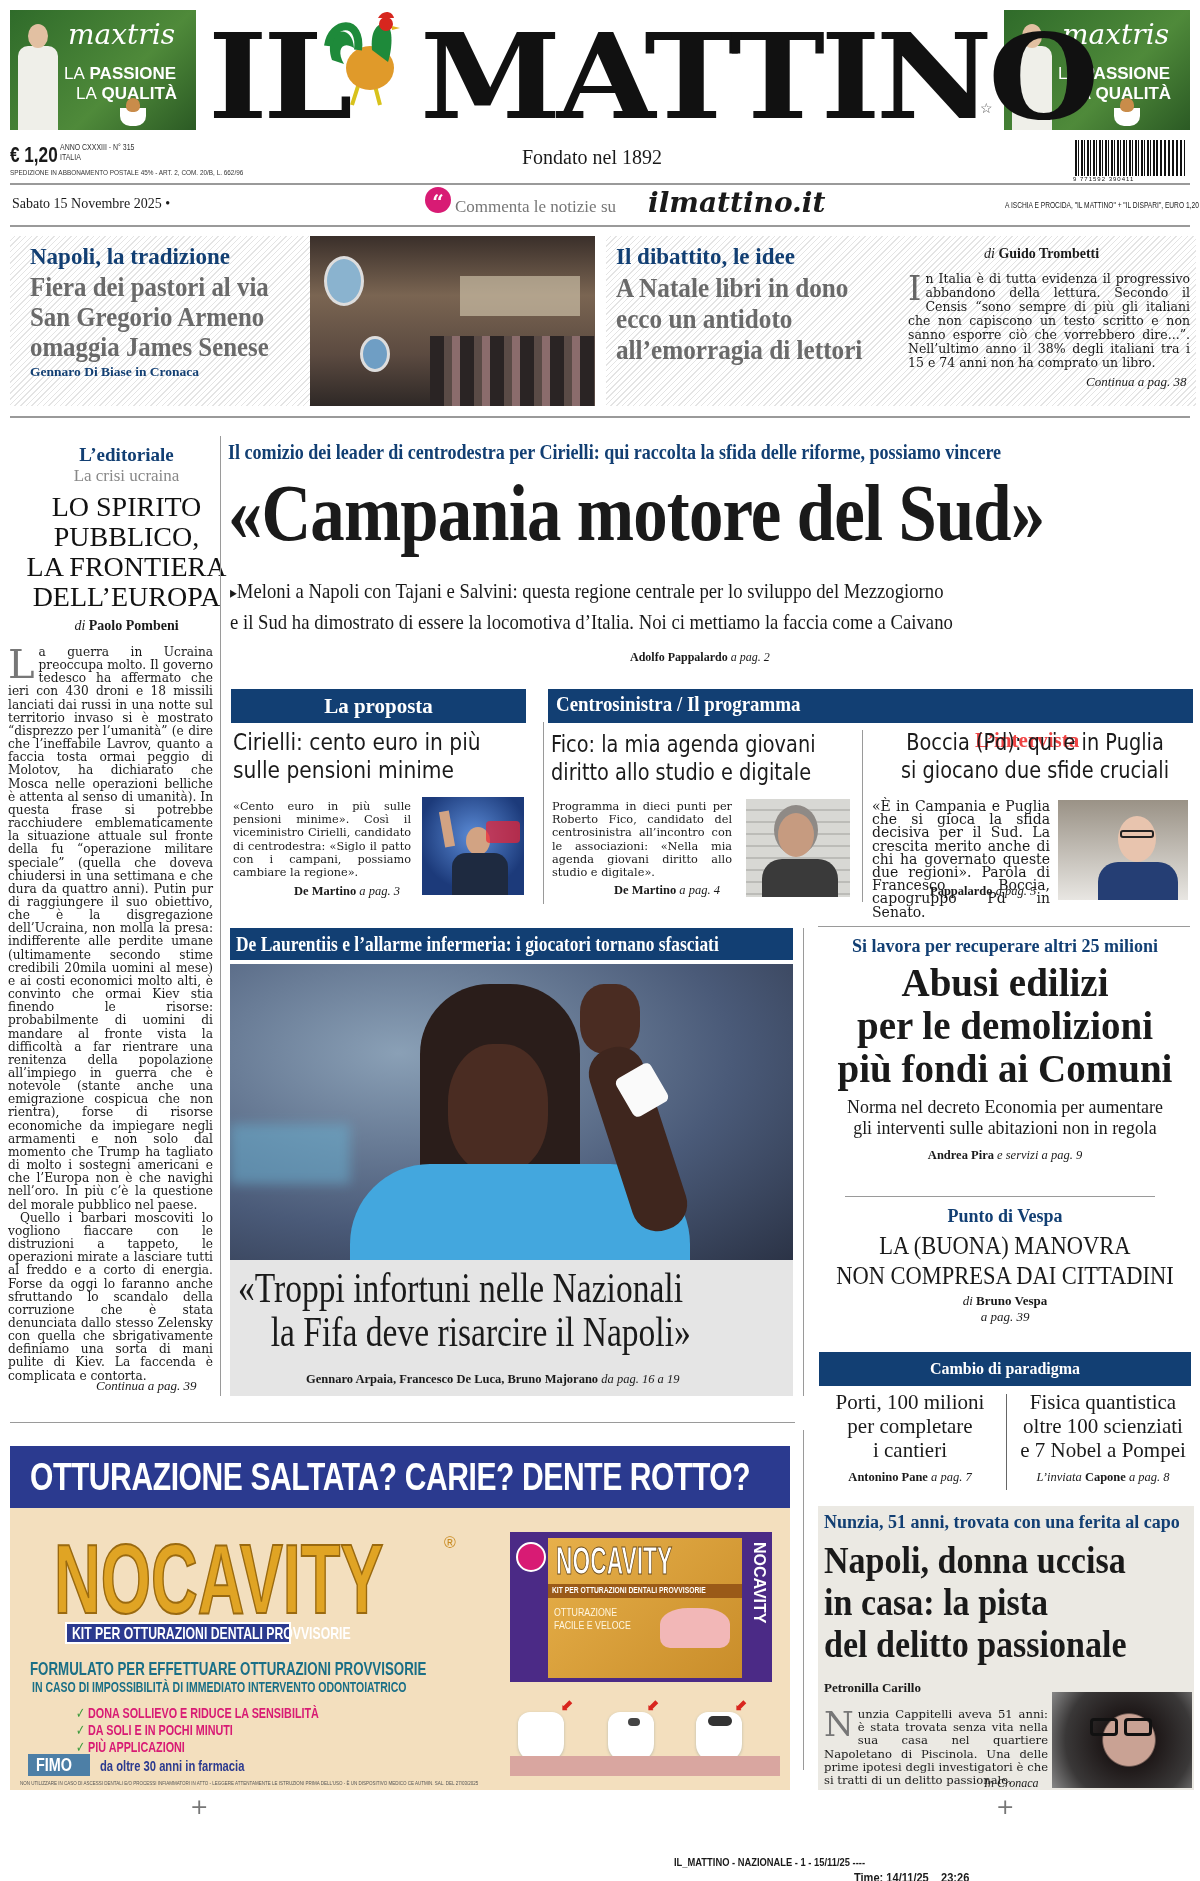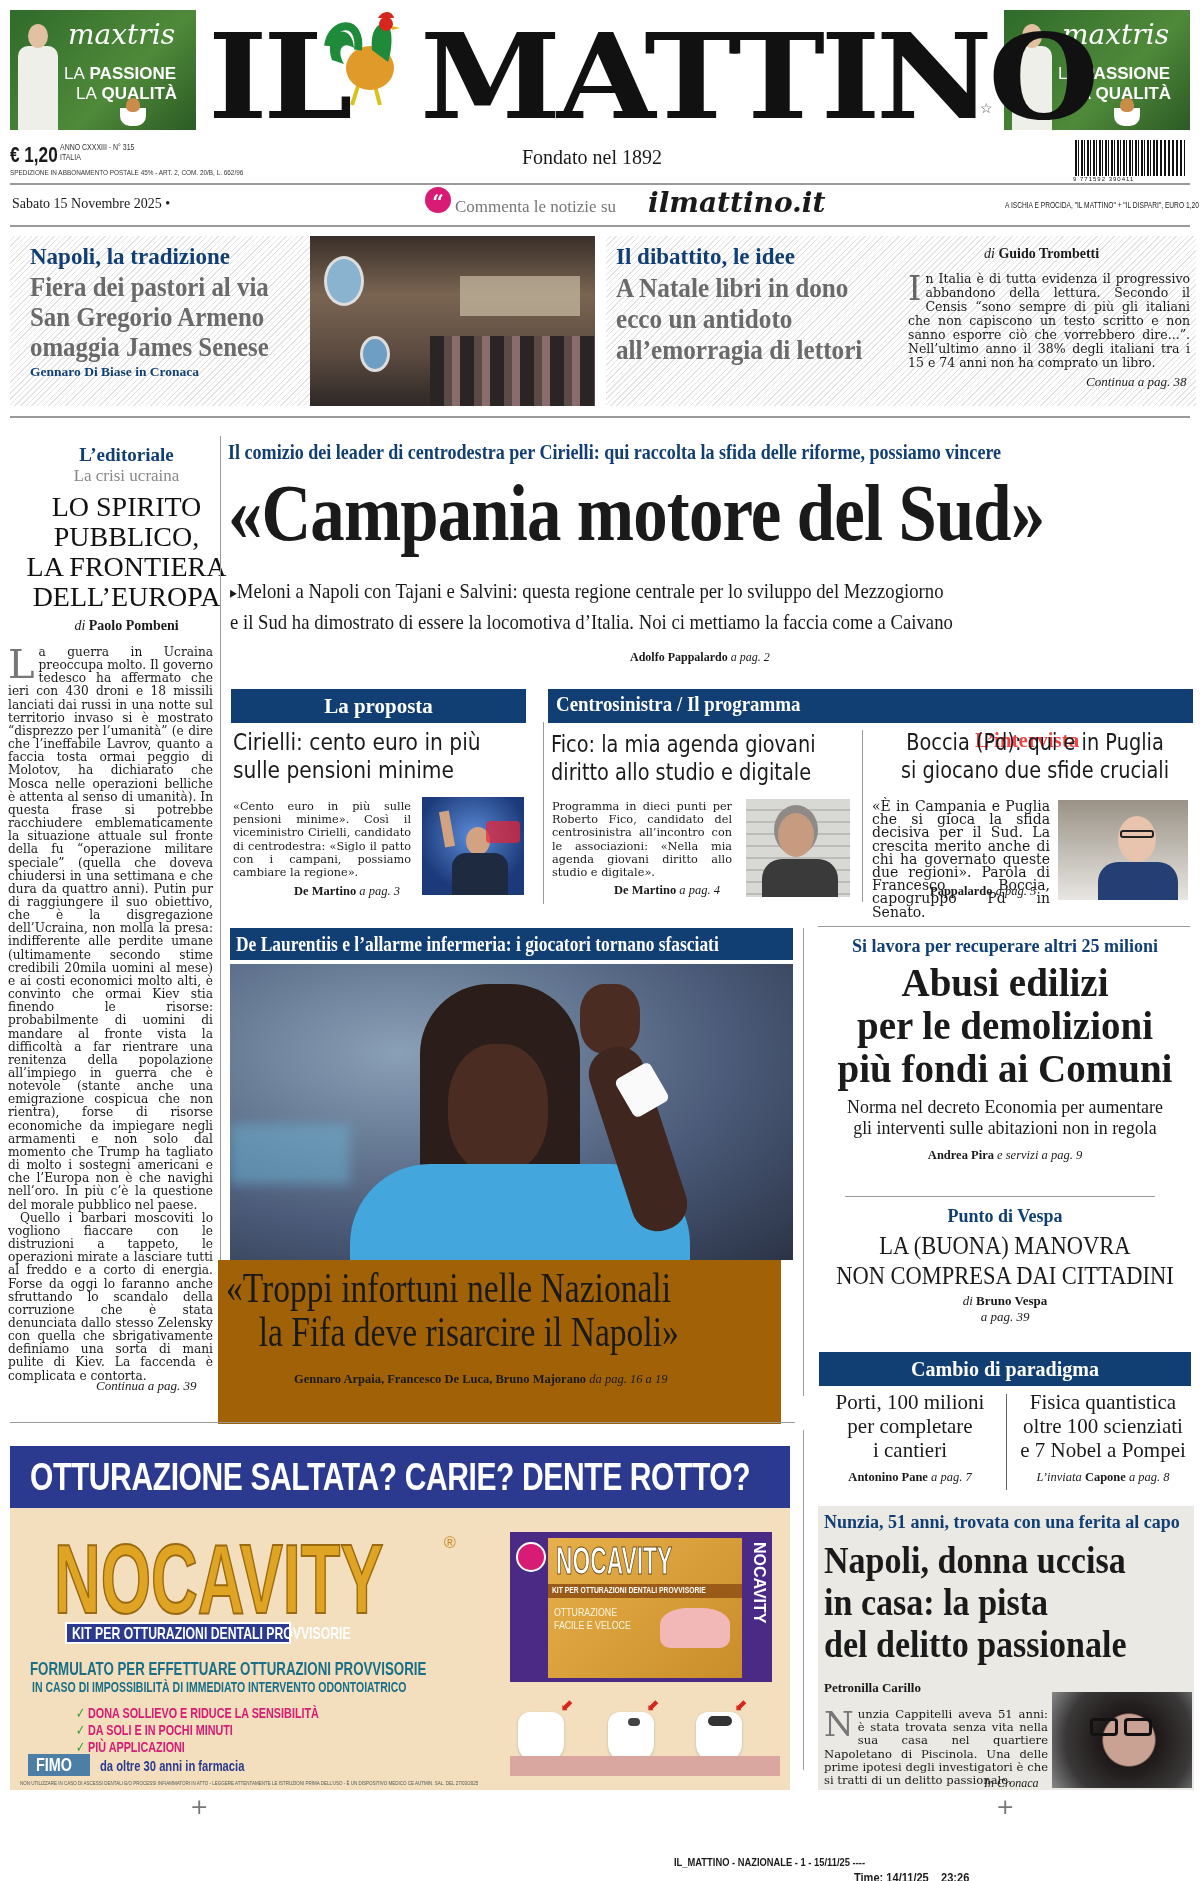--- a/index.html
+++ b/index.html
@@ -229,21 +229,21 @@
 <div class="abs serif" style="left:236px; top:932px; color:#fff; font-size:21px; font-weight:bold; white-space:nowrap; transform:scaleX(0.83); transform-origin:left top;">De Laurentiis e l’allarme infermeria: i giocatori tornano sfasciati</div>
 <div class="photo" style="left:230px; top:964px; width:563px; height:296px; background: radial-gradient(ellipse at 30% 30%, #8aa0b6, #4a5a78 60%, #2b3346);">
   <div class="abs" style="left:0; top:160px; width:120px; height:60px; background:#6ab3d4; opacity:0.5; filter:blur(6px);"></div>
   <div class="abs" style="left:190px; top:20px; width:160px; height:240px; background:#2a1d1a; border-radius:70px 70px 30px 30px;"></div>
   <div class="abs" style="left:218px; top:80px; width:100px; height:130px; background:#4a2c22; border-radius:45%;"></div>
   <div class="abs" style="left:120px; top:200px; width:340px; height:100px; background:#43a7de; border-radius:80px 80px 0 0;"></div>
   <div class="abs" style="left:350px; top:20px; width:60px; height:70px; background:#4a2c22; border-radius:40%;"></div>
   <div class="abs" style="left:380px; top:80px; width:56px; height:190px; background:#3f261e; transform:rotate(-18deg); border-radius:26px;"></div>
   <div class="abs" style="left:392px; top:104px; width:40px; height:44px; background:#fafafa; transform:rotate(-30deg); border-radius:6px;"></div>
 </div>
-<div class="abs" style="left:218px; top:1260px; width:563px; height:164px; background:#a16207;">
+<div class="abs" style="left:230px; top:1260px; width:563px; height:136px; background:#e5e5e5;">
   <div class="serif" style="position:absolute; left:8px; top:6px; width:700px; font-size:43px; line-height:44px; white-space:nowrap; transform:scaleX(0.78); transform-origin:left top;">
     <div style="text-align:left;">«Troppi infortuni nelle Nazionali</div>
     <div style="padding-left:42px;">la Fifa deve risarcire il Napoli»</div>
   </div>
   <div class="serif" style="position:absolute; left:76px; top:112px; font-size:12.5px; white-space:nowrap;">
     <b>Gennaro Arpaia, Francesco De Luca, Bruno Majorano</b> <i>da pag. 16 a 19</i>
   </div>
 </div>
 
 <div class="vrule" style="left:803px; top:928px; height:468px;"></div>
@@ -269,21 +269,21 @@
 <div class="abs" style="left:815px; top:1206px; width:380px; text-align:center;">
   <div class="serif blue" style="font-size:18px; font-weight:bold;">Punto di Vespa</div>
   <div class="serif" style="font-size:25px; line-height:30px; margin-top:4px; white-space:nowrap; transform:scaleX(0.9); transform-origin:center top;">
     <div>LA (BUONA) MANOVRA</div>
     <div>NON COMPRESA DAI CITTADINI</div>
   </div>
   <div class="serif" style="font-size:13px; margin-top:2px;"><i>di</i> <b>Bruno Vespa</b></div>
   <div class="serif" style="font-size:13px; font-style:italic;">a pag. 39</div>
 </div>
 
-<div class="bar" style="left:819px; top:1352px; width:372px; height:34px; font-size:20px; line-height:34px; font-weight:bold;">Cambio di paradigma</div>
+<div class="bar" style="left:819px; top:1352px; width:372px; height:34px; font-size:16px; line-height:34px; font-weight:bold;">Cambio di paradigma</div>
 <div class="abs serif" style="left:815px; top:1390px; width:190px; text-align:center;">
   <div style="font-size:21px; line-height:24px;">
     <div>Porti, 100 milioni</div>
     <div>per completare</div>
     <div>i cantieri</div>
   </div>
   <div style="font-size:12.5px; margin-top:8px;"><b>Antonino Pane</b> <i>a pag. 7</i></div>
 </div>
 <div class="vrule" style="left:1006px; top:1394px; height:96px; background:#666;"></div>
 <div class="abs serif" style="left:1008px; top:1390px; width:190px; text-align:center;">

